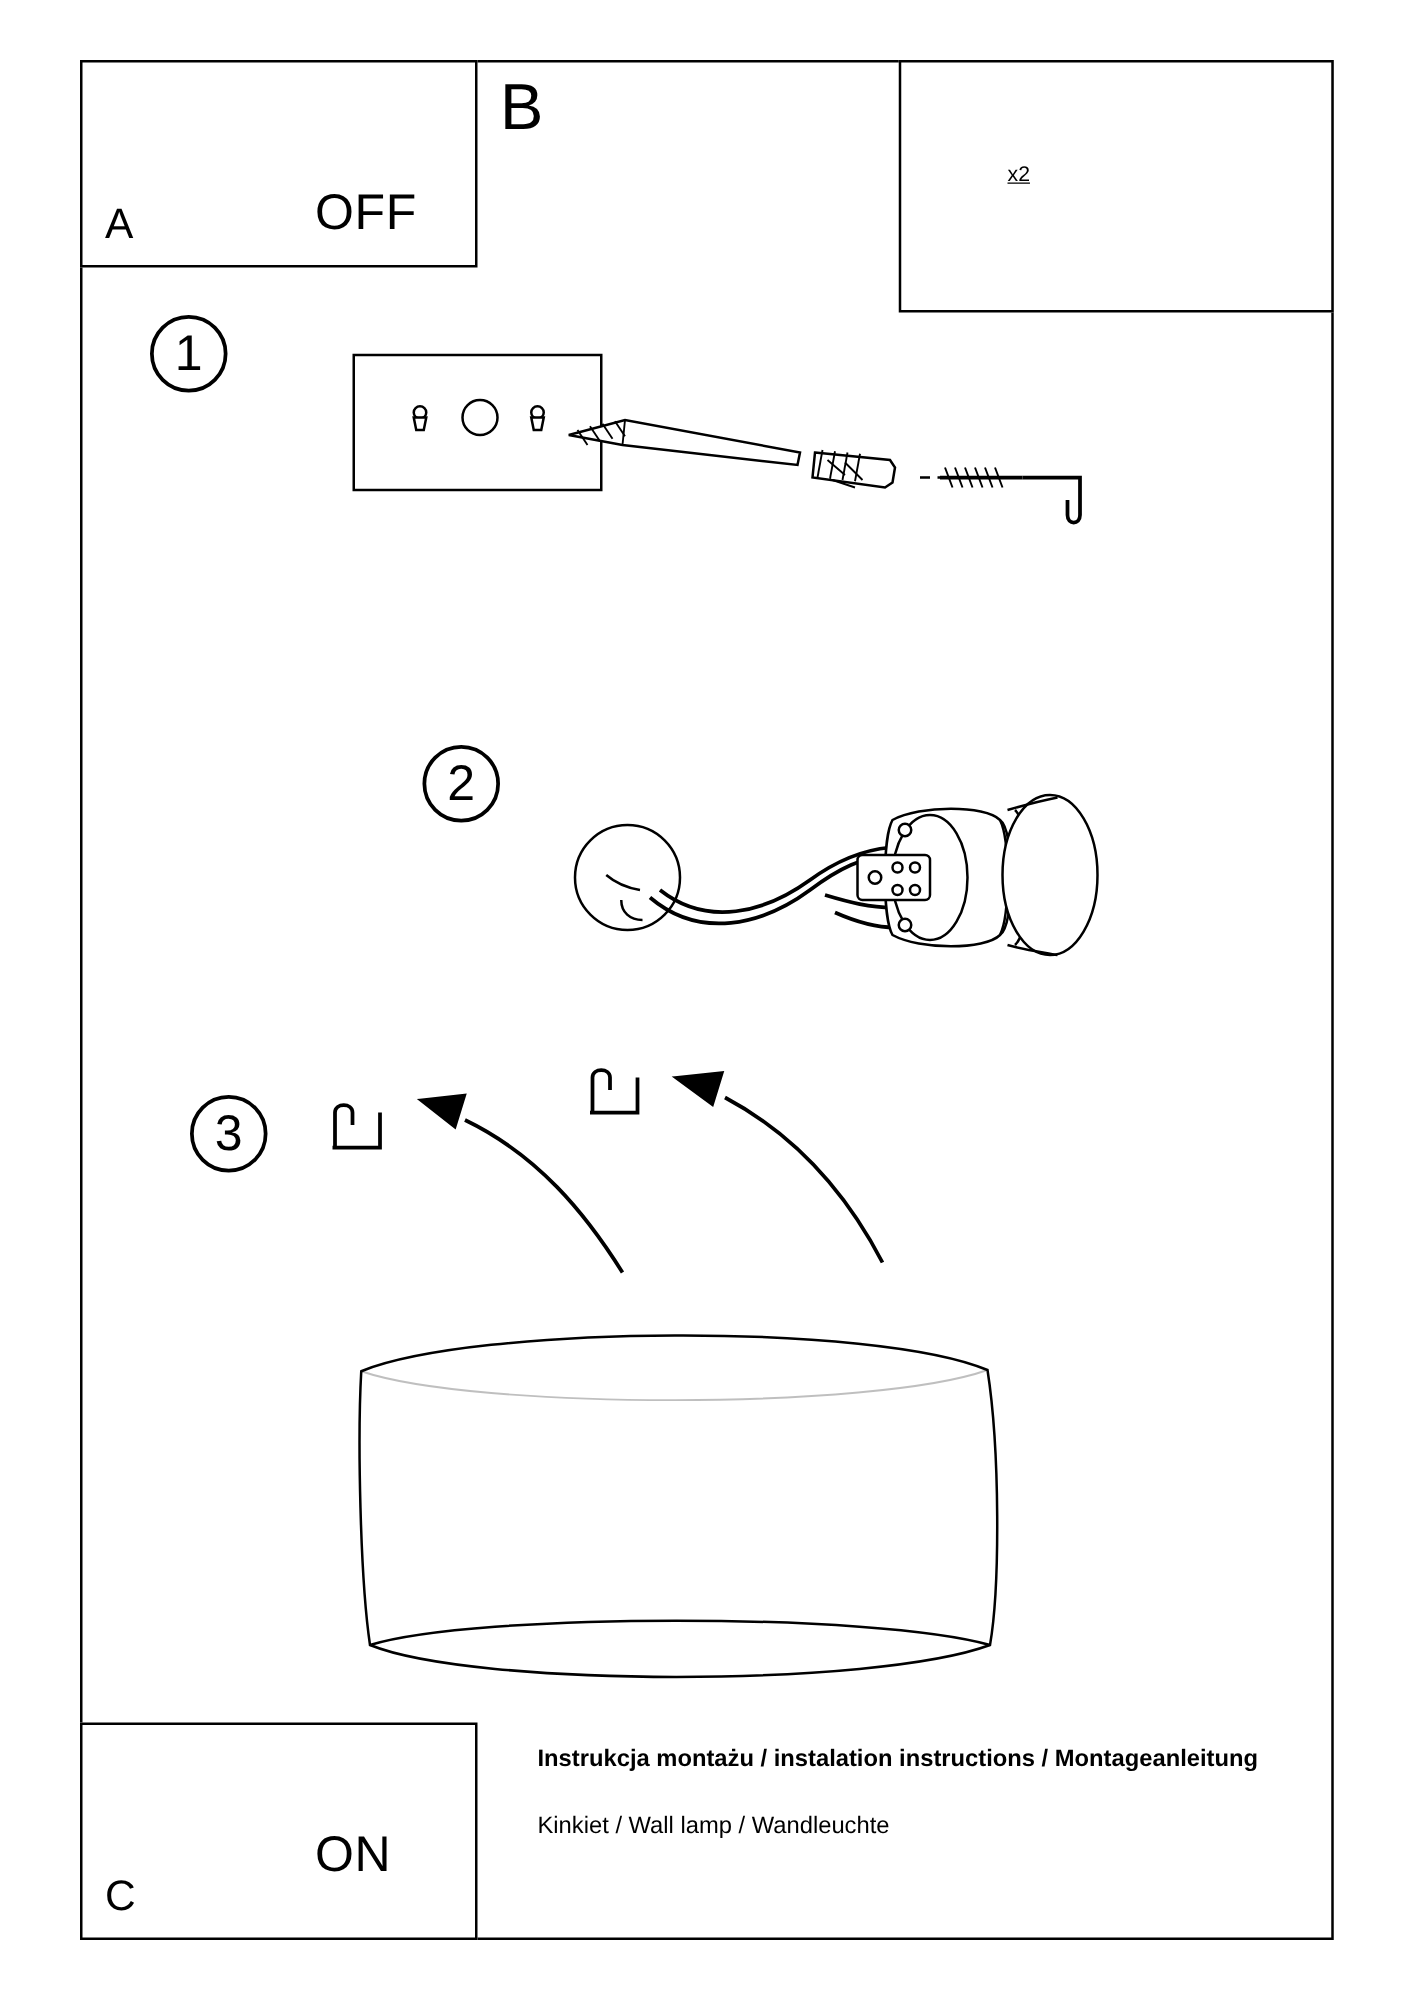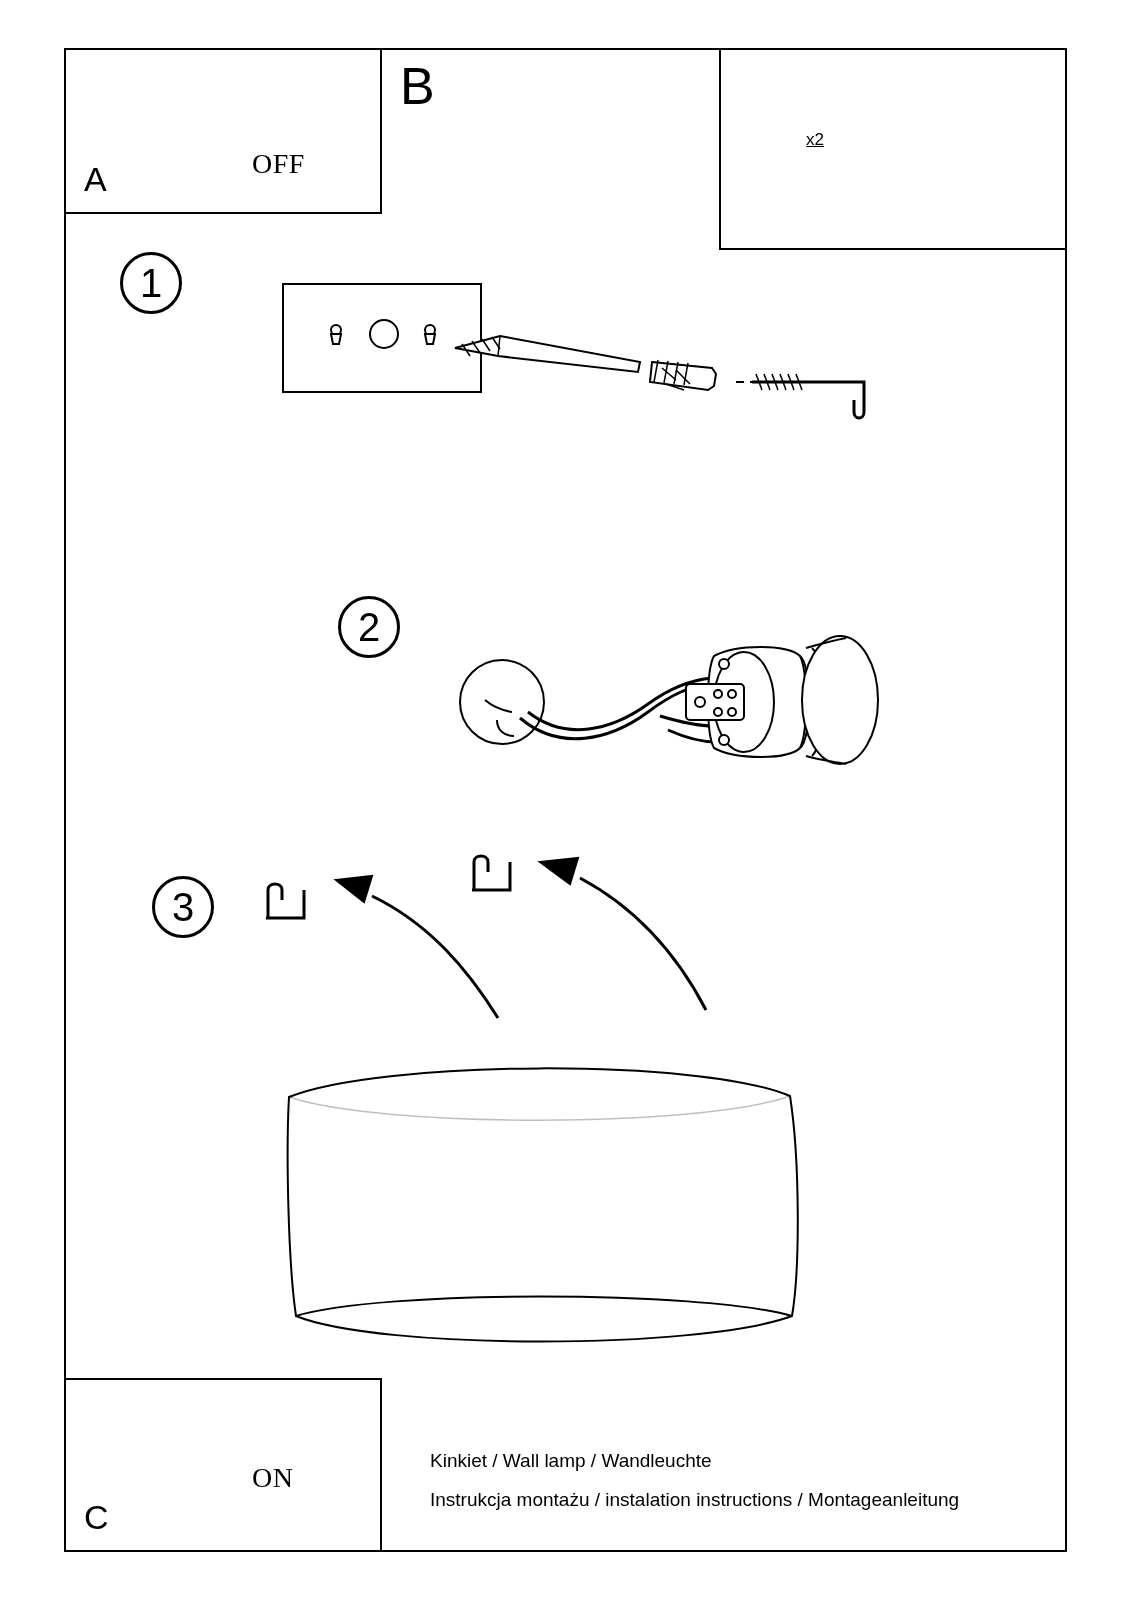--- a/index.html
+++ b/index.html
@@ -62,23 +62,22 @@
     top: 1378px;
     width: 318px;
     height: 174px;
   }
   .label-letter {
     position: absolute;
     font-size: 34px;
   }
   .word-off, .word-on {
     position: absolute;
-    font-size: 28px;
+    font-size: 40px;
     letter-spacing: 0.5px;
-    font-family: Liberation Serif, serif;
   }
   .step-circle {
     position: absolute;
     border: 3px solid #000;
     border-radius: 50%;
     width: 62px;
     height: 62px;
     display: flex;
     align-items: center;
     justify-content: center;
@@ -383,16 +382,16 @@
 
   <div class="x2" style="left:806px; top:130px;">x2</div>
 
   <div class="label-letter" style="left:84px; top:1498px;">C</div>
   <div class="word-on" style="left:252px; top:1462px;">ON</div>
 
   <div class="step-circle" style="left:120px; top:252px;">1</div>
   <div class="step-circle" style="left:338px; top:596px;">2</div>
   <div class="step-circle" style="left:152px; top:876px;">3</div>
 
-  <div class="caption" style="left:430px; top:1484px;">Instrukcja montażu / instalation instructions / Montageanleitung</div>
+  <div class="caption" style="left:430px; top:1392px;font-weight:bold;">Instrukcja montażu / instalation instructions / Montageanleitung</div>
   <div class="caption" style="left:430px; top:1445px;">Kinkiet / Wall lamp / Wandleuchte</div>
 
 </div>
 
 </body></html>

